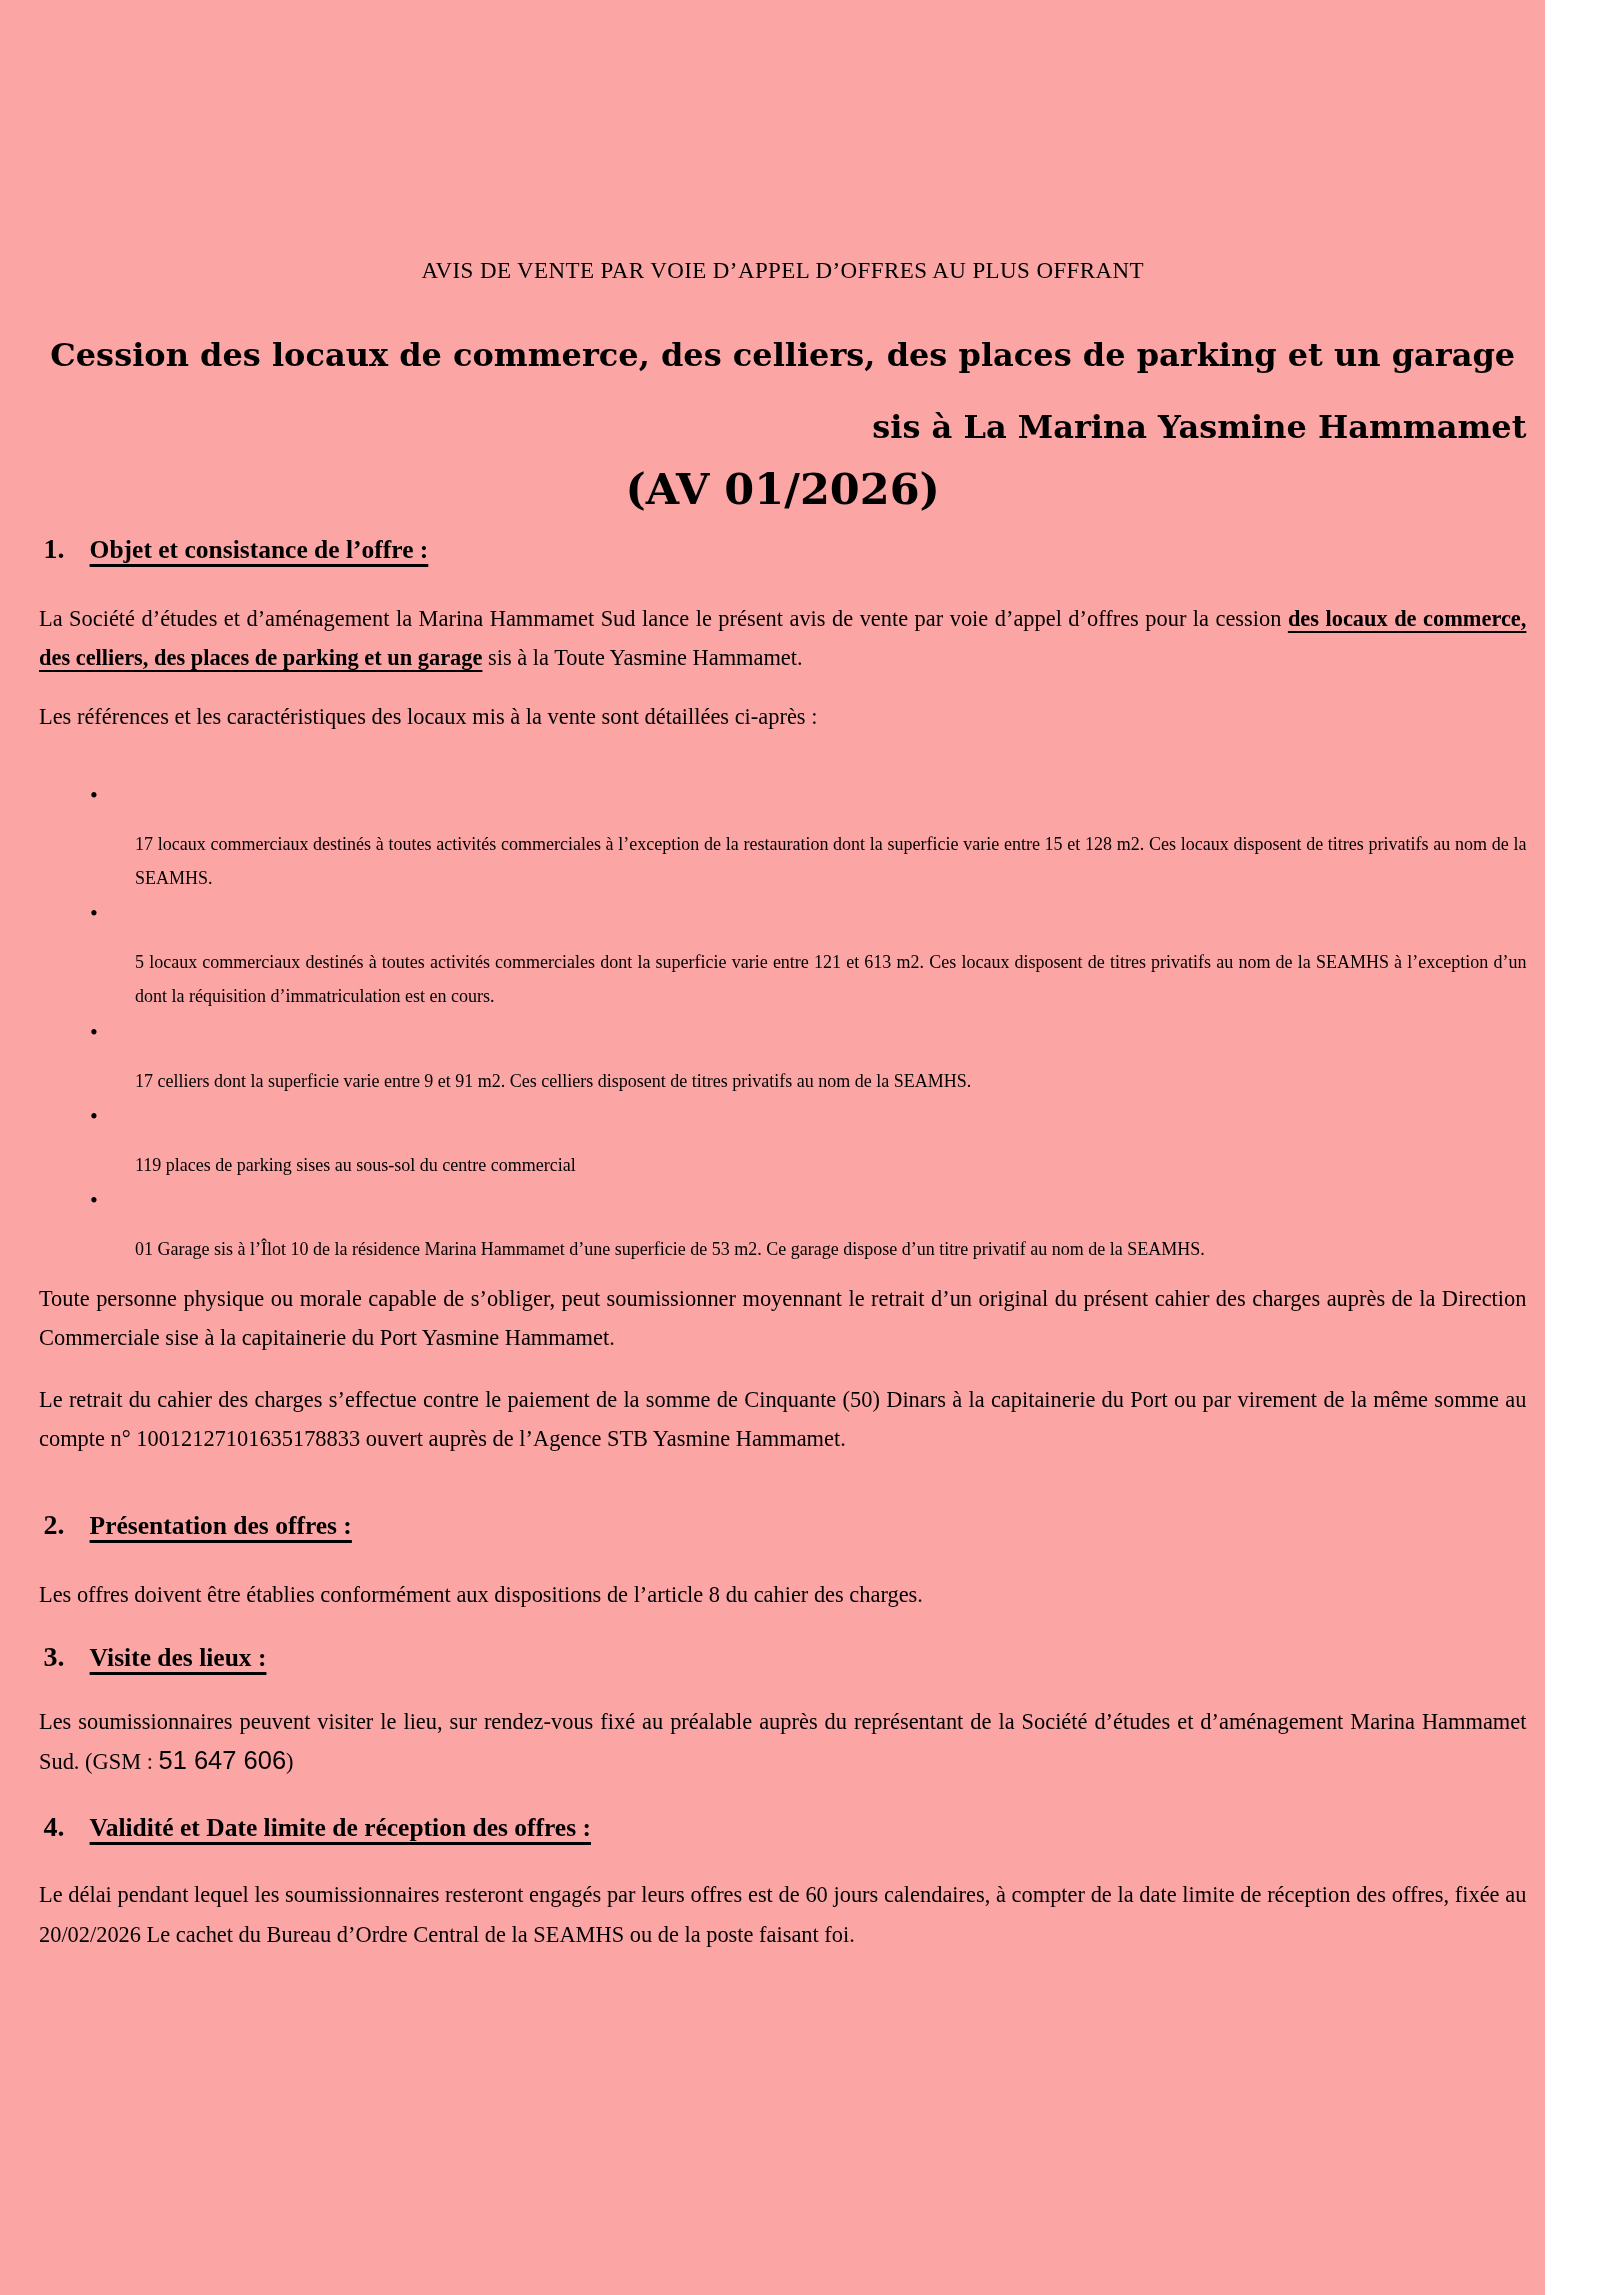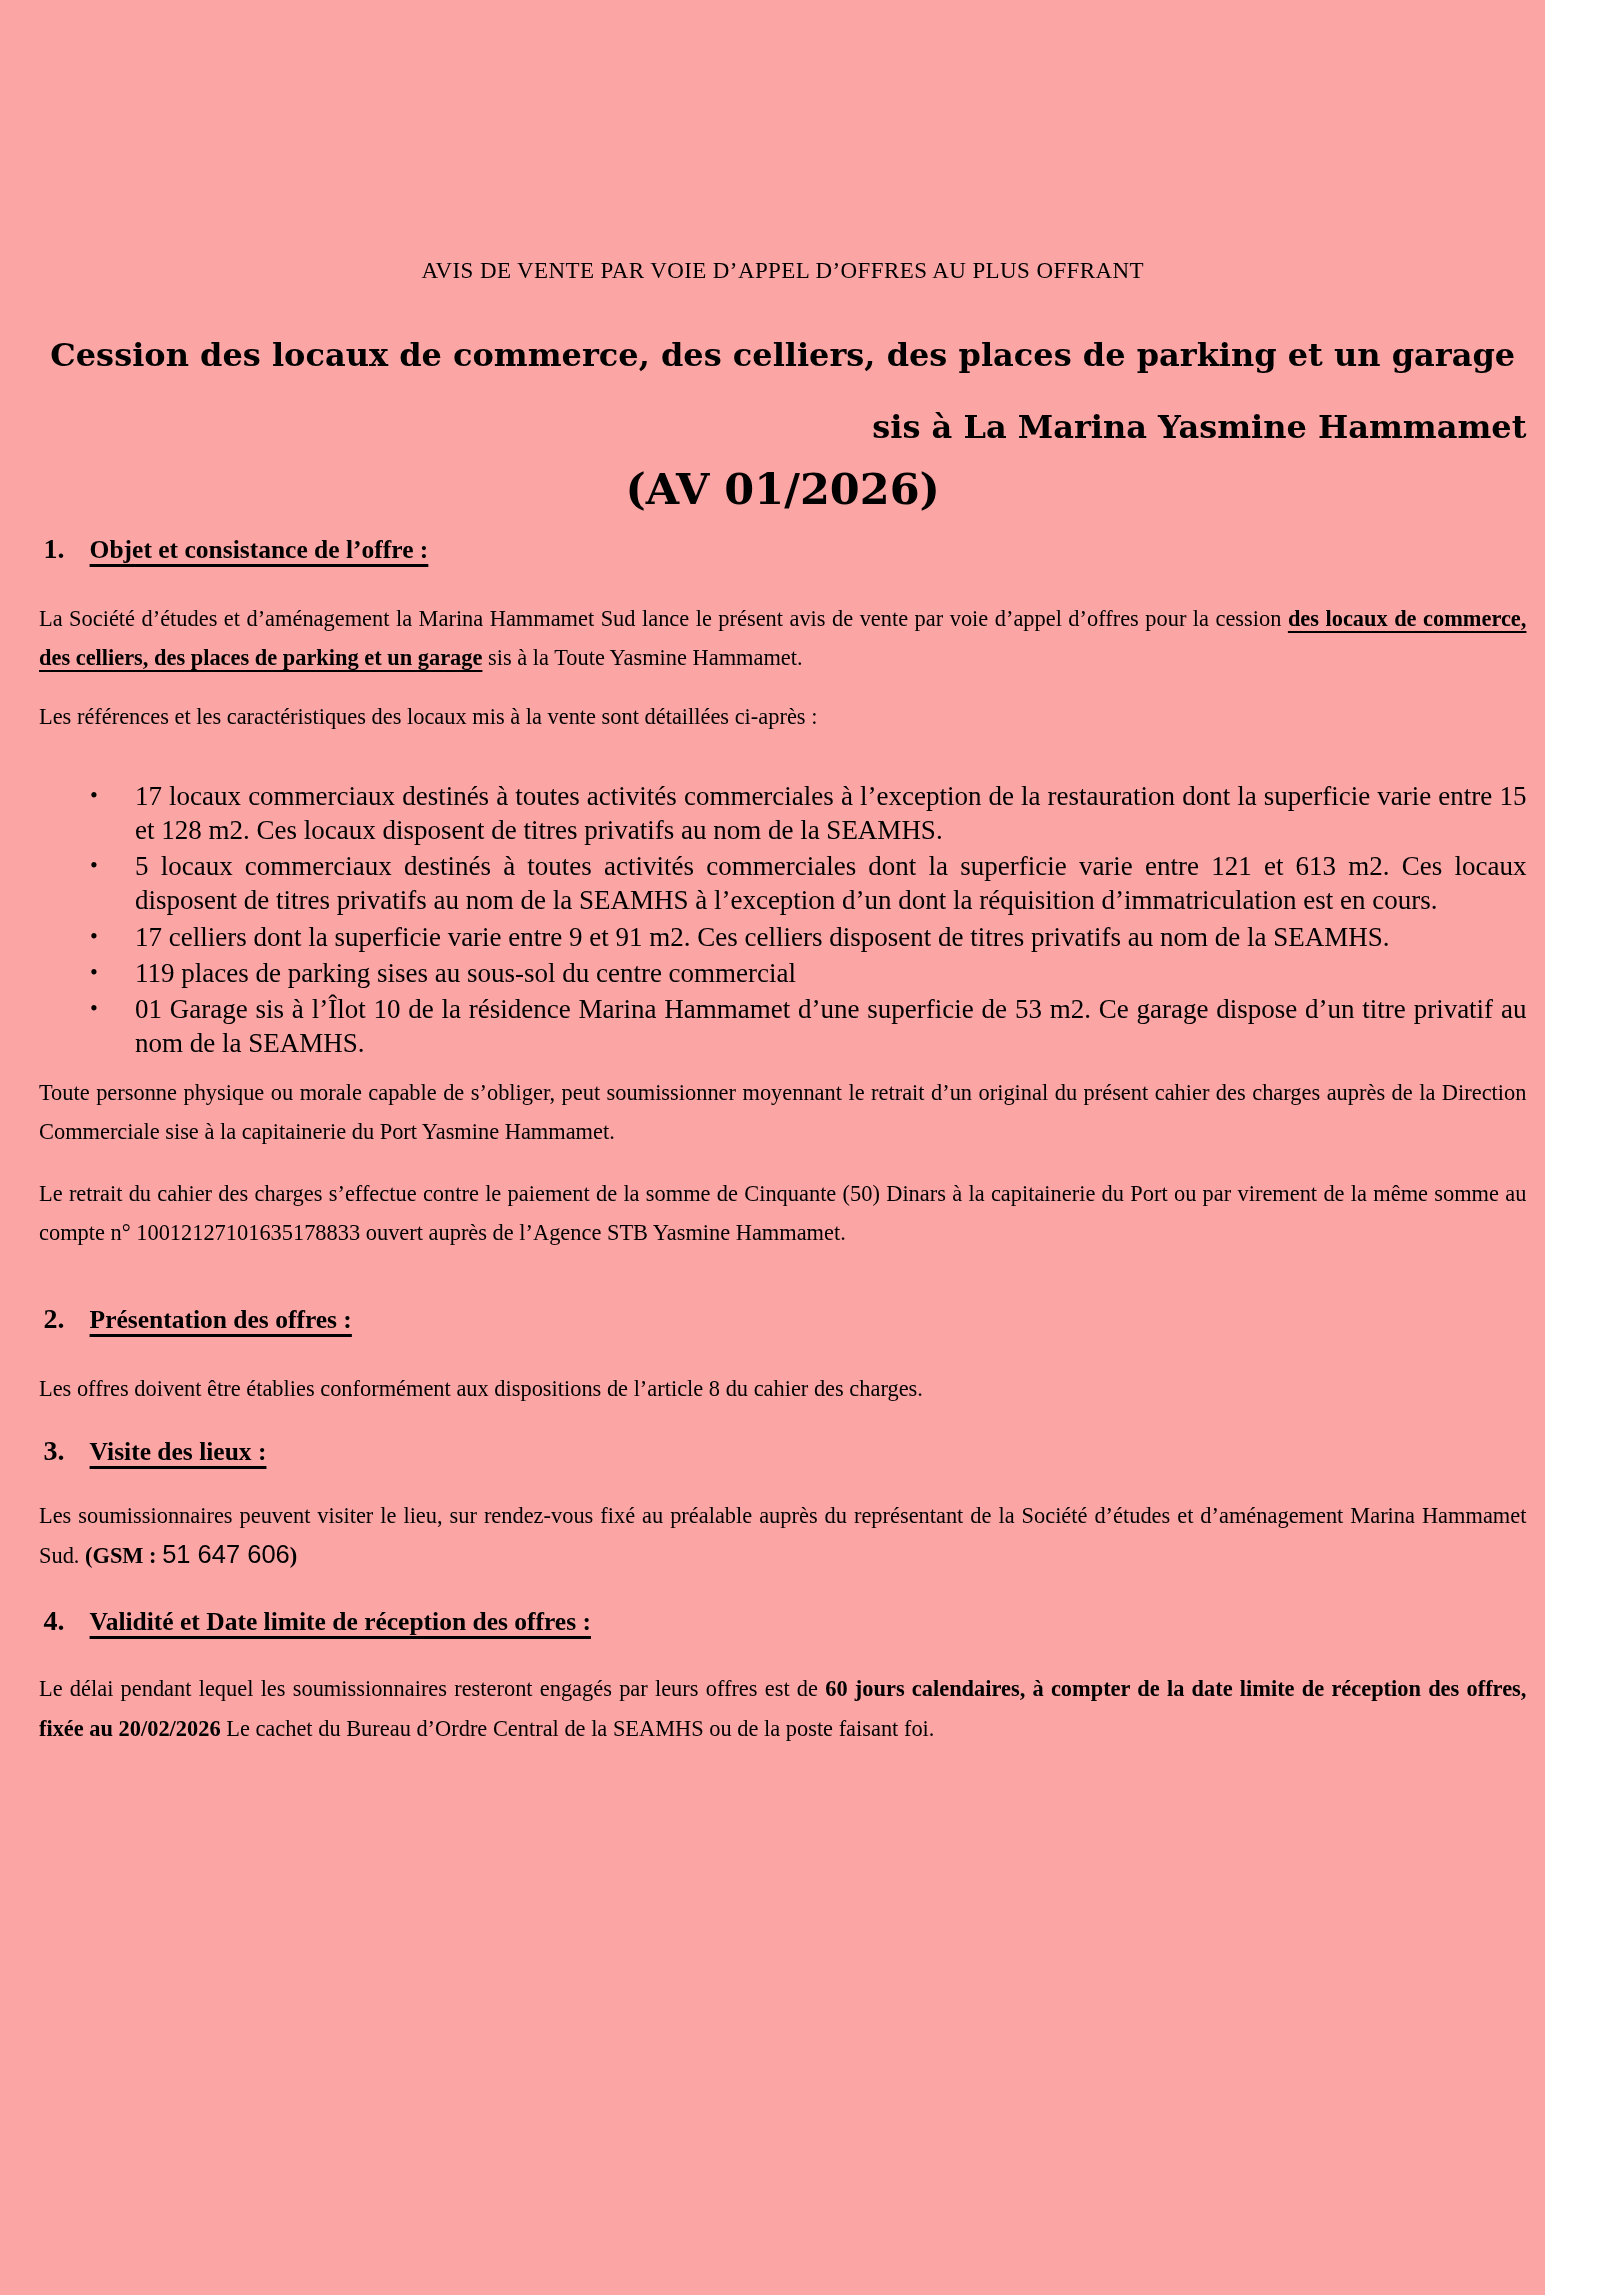--- a/index.html
+++ b/index.html
@@ -103,37 +103,38 @@
   }
   .bullet-dot {
     flex: 0 0 auto;
     width: 45px;
     margin-left: 51px;
     font-size: 22.4px;
     line-height: 34px;
   }
   .bullet-text {
     flex: 1 1 auto;
-    font-size: 27px;
+    font-size: 18px;
     line-height: 34px;
     text-align: justify;
+    margin-top: 48px;
   }
   
   .sub-heading {
     margin-top: 15.5px;
     font-weight: bold;
     font-size: 25.5px;
     line-height: 36px;
     text-decoration: underline;
     text-decoration-thickness: 3.9px;
     text-underline-offset: 7px;
   }
   
   .rn-normal { }
-  .rn-bold { font-weight: bold; }
+  .rn-bold { font-weight: normal; }
   .rn-bold-underline {
     font-weight: bold;
     text-decoration: underline;
     text-decoration-thickness: 2.3px;
     text-underline-offset: 4.6px;
   }
   .rn-bold-sans {
     font-family: "Liberation Sans", sans-serif;
     font-weight: 400;
     font-size: 25.5px;

